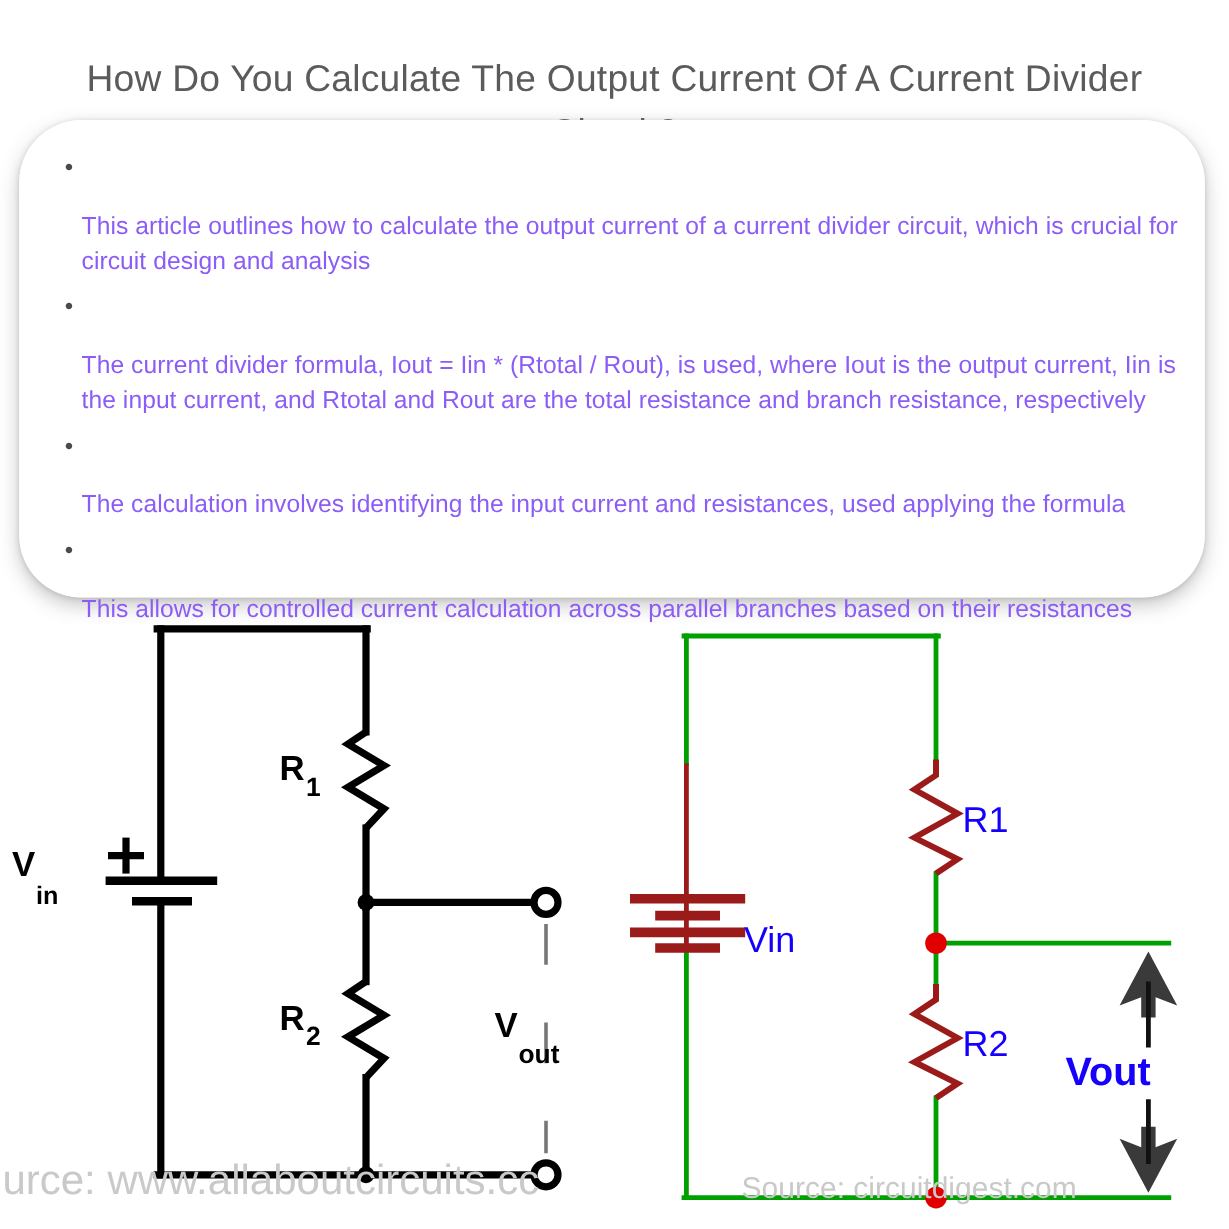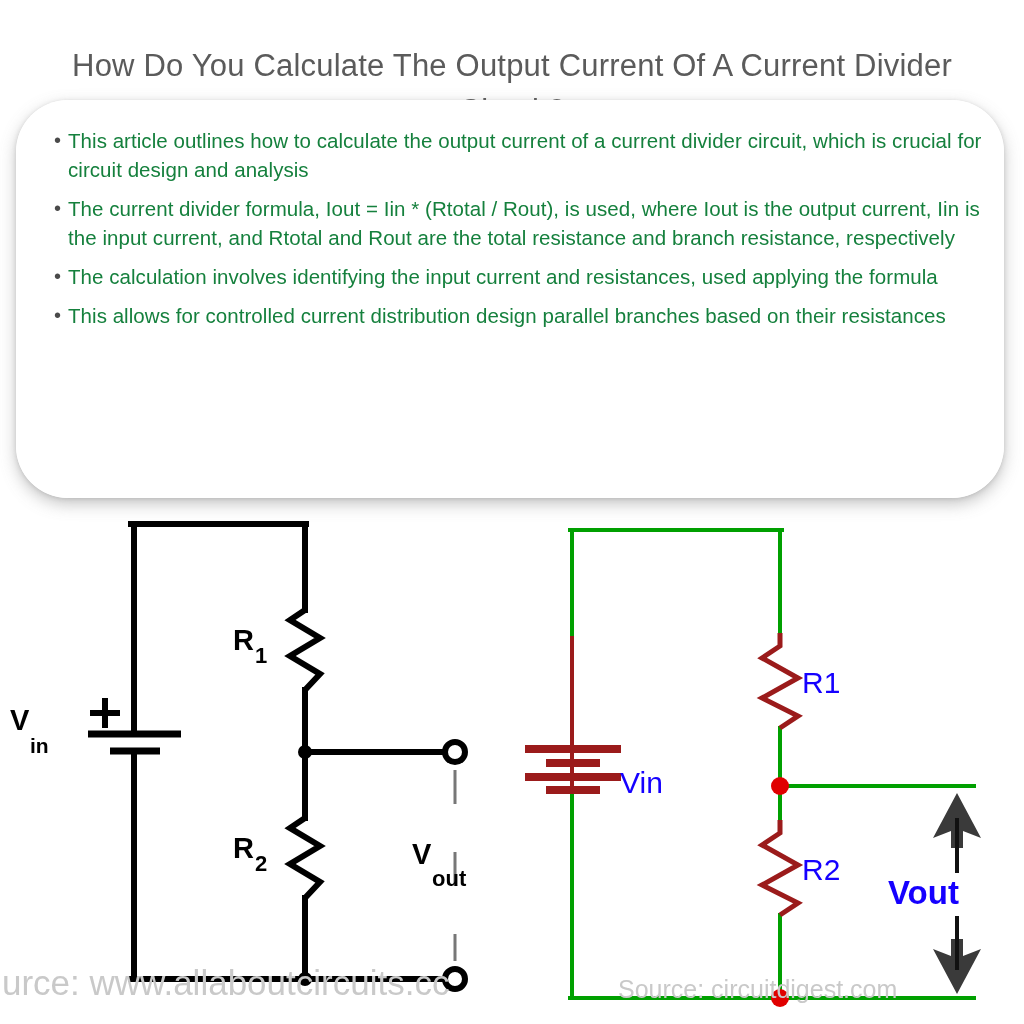--- a/index.html
+++ b/index.html
@@ -60,22 +60,23 @@
     font-size: 20px;
     line-height: 29px;
     color: #4a4a4a;
     text-align: left;
     padding-left: 2px;
   }
   .bullet-text {
     flex: 1 1 auto;
     font-size: 20.5px;
     line-height: 29px;
-    color: #15803d;
+    color: #8b5cf6;
     letter-spacing: 0.05px;
+    margin-top: 48px;
   }
 
   
   #diagrams {
     position: absolute;
     left: 0;
     top: 498px;
     width: 1024px;
     height: 526px;
   }
@@ -108,21 +109,21 @@
         <span class="bullet-text">The current divider formula, Iout = Iin * (Rtotal / Rout), is used, where Iout is the output current, Iin is the input current, and Rtotal and Rout are the total resistance and branch resistance, respectively</span>
       </div>
 
       <div class="bullet">
         <span class="bullet-dot">•</span>
         <span class="bullet-text">The calculation involves identifying the input current and resistances, used applying the formula</span>
       </div>
 
       <div class="bullet">
         <span class="bullet-dot">•</span>
-        <span class="bullet-text">This allows for controlled current distribution design parallel branches based on their resistances</span>
+        <span class="bullet-text">This allows for controlled current calculation across parallel branches based on their resistances</span>
       </div>
 
     </div>
   </div>
 
   <div id="diagrams">
 
     <svg id="left-circuit" class="circuit-svg" width="500" height="526" viewBox="0 0 500 526">
 
       <text x="10" y="232" font-family="Liberation Sans, sans-serif" font-size="29" font-weight="bold" fill="#000">V</text>

